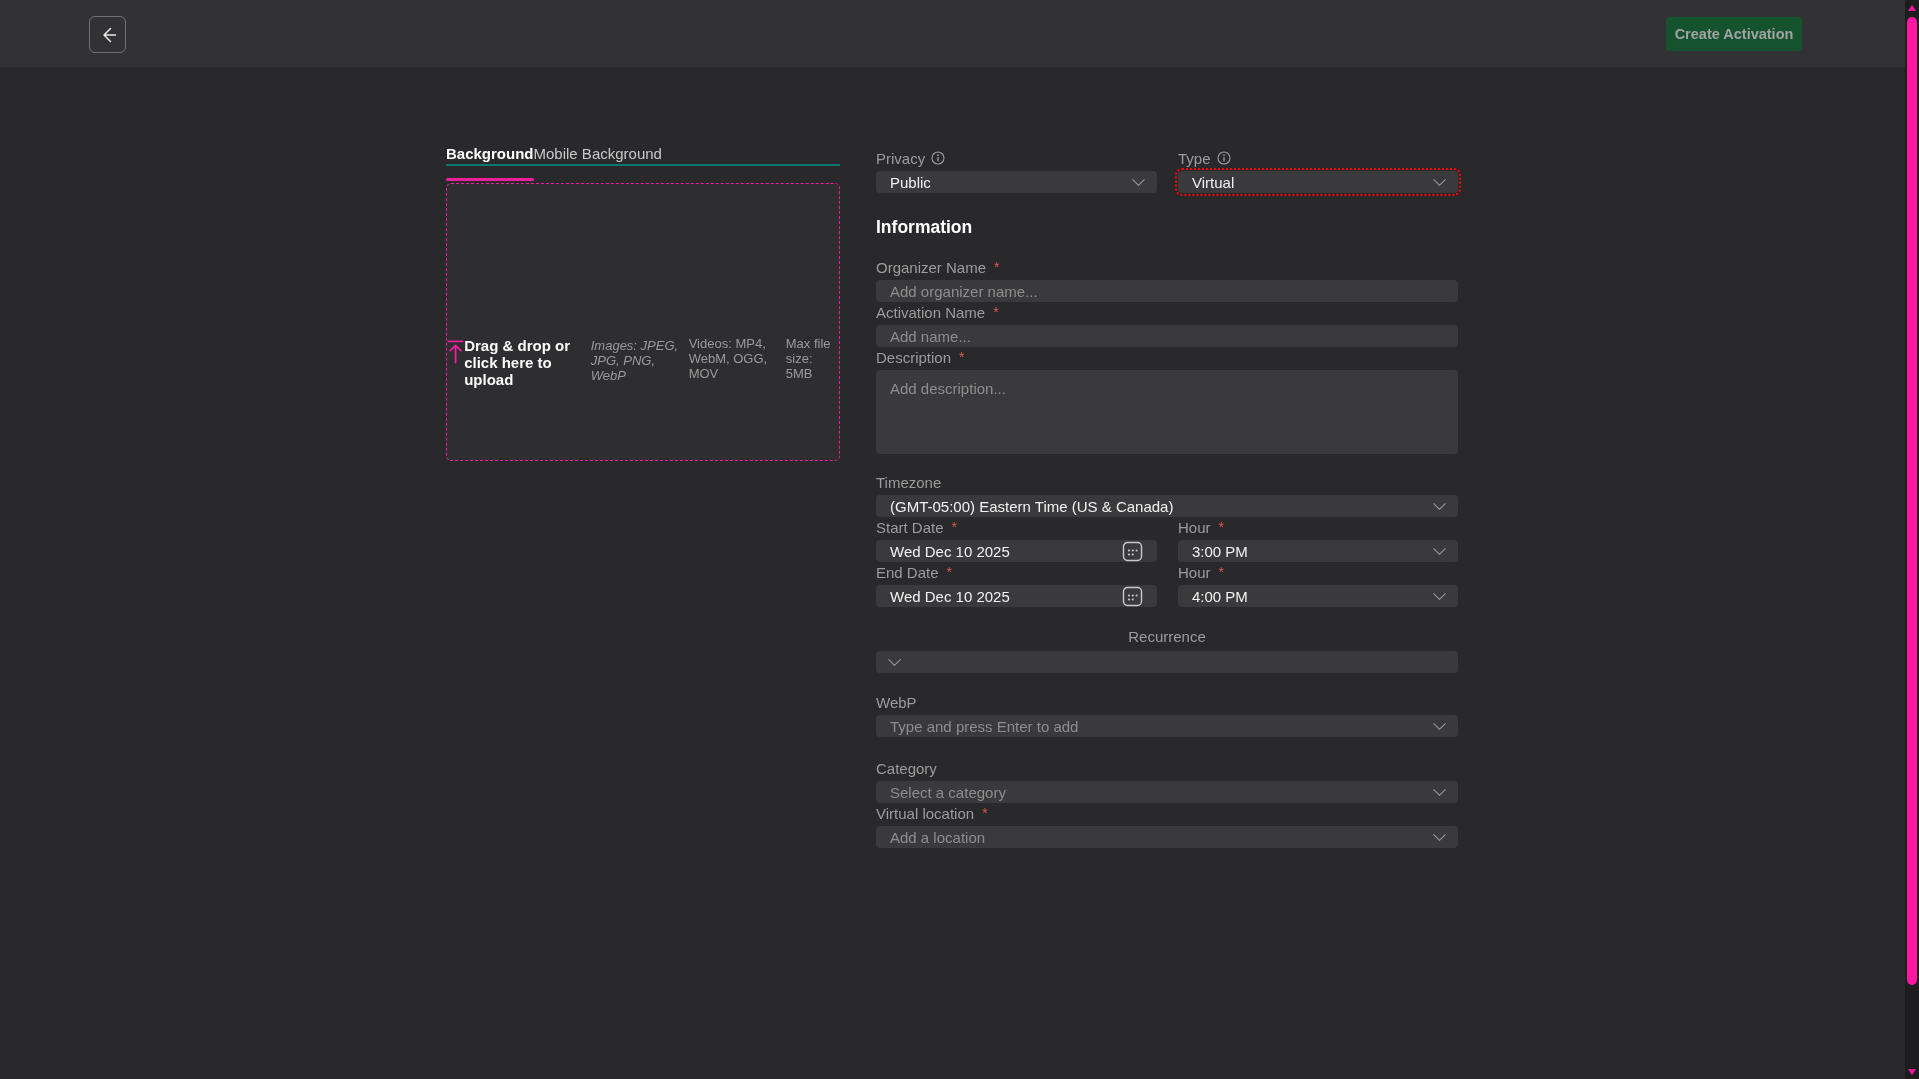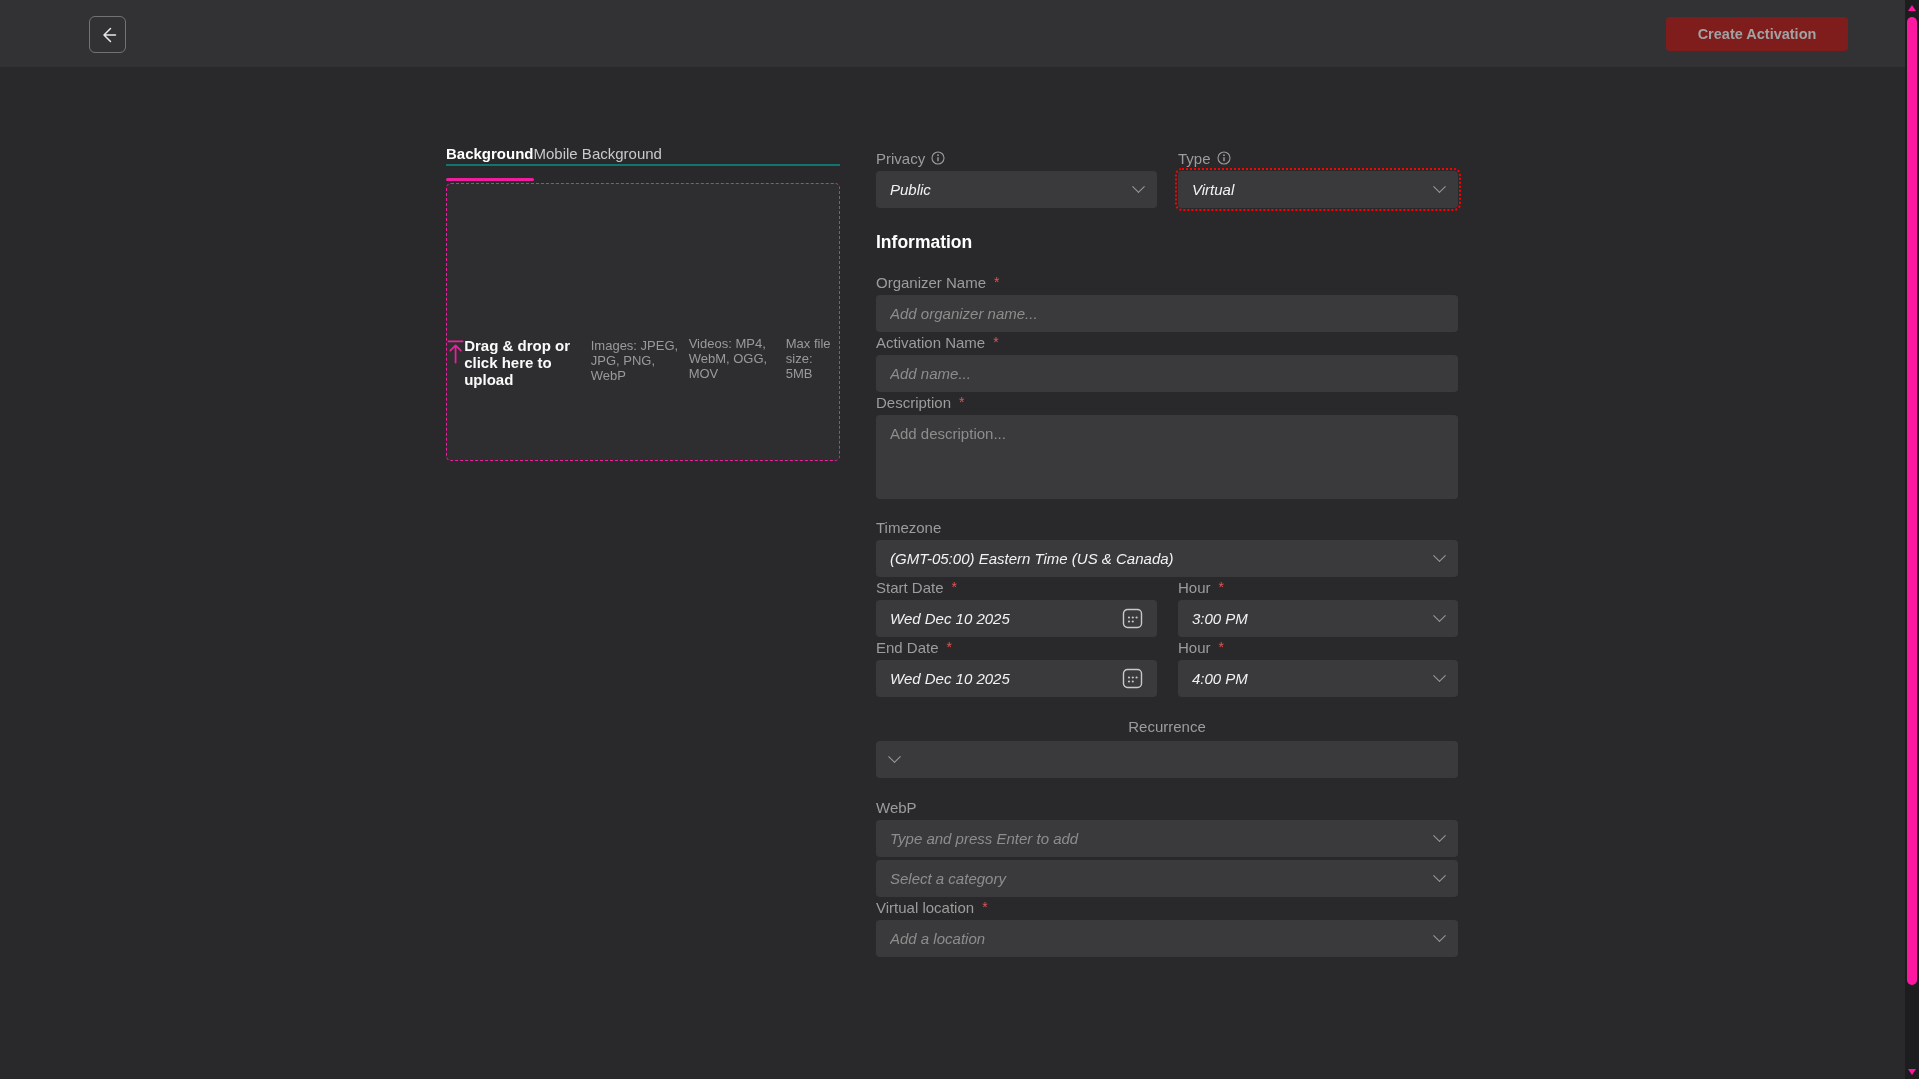--- a/index.html
+++ b/index.html
@@ -20,22 +20,22 @@
   .back-btn {
     position:absolute; left:89px; top:16px;
     width:37px; height:37px;
     background:transparent;
     border:1px solid #737375; border-radius:6px;
     display:flex; align-items:center; justify-content:center;
     cursor:pointer;
   }
   .create-btn {
     position:absolute; left:1666px; top:17px;
-    width:182px; height:34px;
-    background:#7f1d1d; color:#a2a2a2;
+    width:136px; height:34px;
+    background:#14532d; color:#a2a2a2;
     border:none; border-radius:4px;
     font-family:"Liberation Sans", sans-serif;
     font-size:14.5px; font-weight:600;
     display:flex; align-items:center; justify-content:center;
   }
 
   
   .left-col { position:absolute; left:446px; top:145px; width:394px; }
   .tabs { position:relative; display:flex; border-bottom:2px solid #0f766e; }
   .tab { font-size:15px; color:#c9c9c9; cursor:pointer; position:relative; padding-bottom:2px; }
@@ -48,49 +48,48 @@
     margin-top:17px;
     width:394px; height:278px;
     background:#2e2e30;
     border:1px dashed #ee1e9e; border-radius:5px;
     display:flex; flex-direction:row; align-items:center;
     padding-top:60px;
     cursor:pointer;
   }
   .upload-title { margin-top:21px; font-size:15px; font-weight:700; color:#fafafa; }
   .upload-sub { margin-top:13px; font-size:13px; color:#9a9a9a; }
-  .upload-sub.first { margin-top:17px; }
+  .upload-sub.first { margin-top:17px;font-style:italic; }
   .tip-row { margin-top:15px; display:flex; gap:12px; padding-left:5px; }
   .tip-text { font-size:11.5px; line-height:1.45; color:#9b9b9b; width:345px; }
 
   
   .form-col { position:absolute; left:876px; top:140px; width:582px; }
   .field-label {
     display:flex; align-items:center; gap:6px;
     font-size:15px; color:#9c9c9c; height:20px; 
   }
   .field-label.first { margin-top:8px; }
   .req { color:#e05555; font-size:14px; margin-left:2px; }
   .section-title { margin-top:24px; font-size:17.5px; font-weight:700; color:#ffffff; }
   .section-title + .field-label { margin-top:19px; }
 
   .row2 { display:flex; }
   .cell-a { width:281px; }
   .cell-b { width:280px; margin-left:21px; }
 
   .control {
     margin-top:3px;
-    height:37px; width:100%;
+    height:22px; width:100%;
     background:#3a3a3c; border-radius:4px;
     display:flex; align-items:center;
     padding:0 14px;
     font-size:15px; color:#f2f2f2;
     cursor:pointer;
     position:relative;
-    font-style:italic;
   }
   .control .val { flex:1; white-space:nowrap; overflow:hidden; }
   .control .val.ph { color:#8d8d8d; }
   .control.outlined { outline:2px dotted #ff0000; outline-offset:1px; }
   .textarea {
     margin-top:3px; height:84px; width:100%;
     background:#3a3a3c; border-radius:4px;
     padding:10px 14px; font-size:15px; color:#8d8d8d;
     cursor:text;
   }
@@ -303,20 +302,23 @@
     </div>
 
     <div class="field-label" style="margin-top:19px;">
       <span>WebP</span>
     </div>
     <div class="control">
       <span class="val ph">Type and press Enter to add</span>
       <span class="chevron"></span>
     </div>
 
+    <div class="field-label" style="margin-top:21px;">
+      <span>Category</span>
+    </div>
     <div class="control">
       <span class="val ph">Select a category</span>
       <span class="chevron"></span>
     </div>
 
     <div class="field-label">
       <span>Virtual location</span>
       <span class="req">*</span>
     </div>
     <div class="control">

